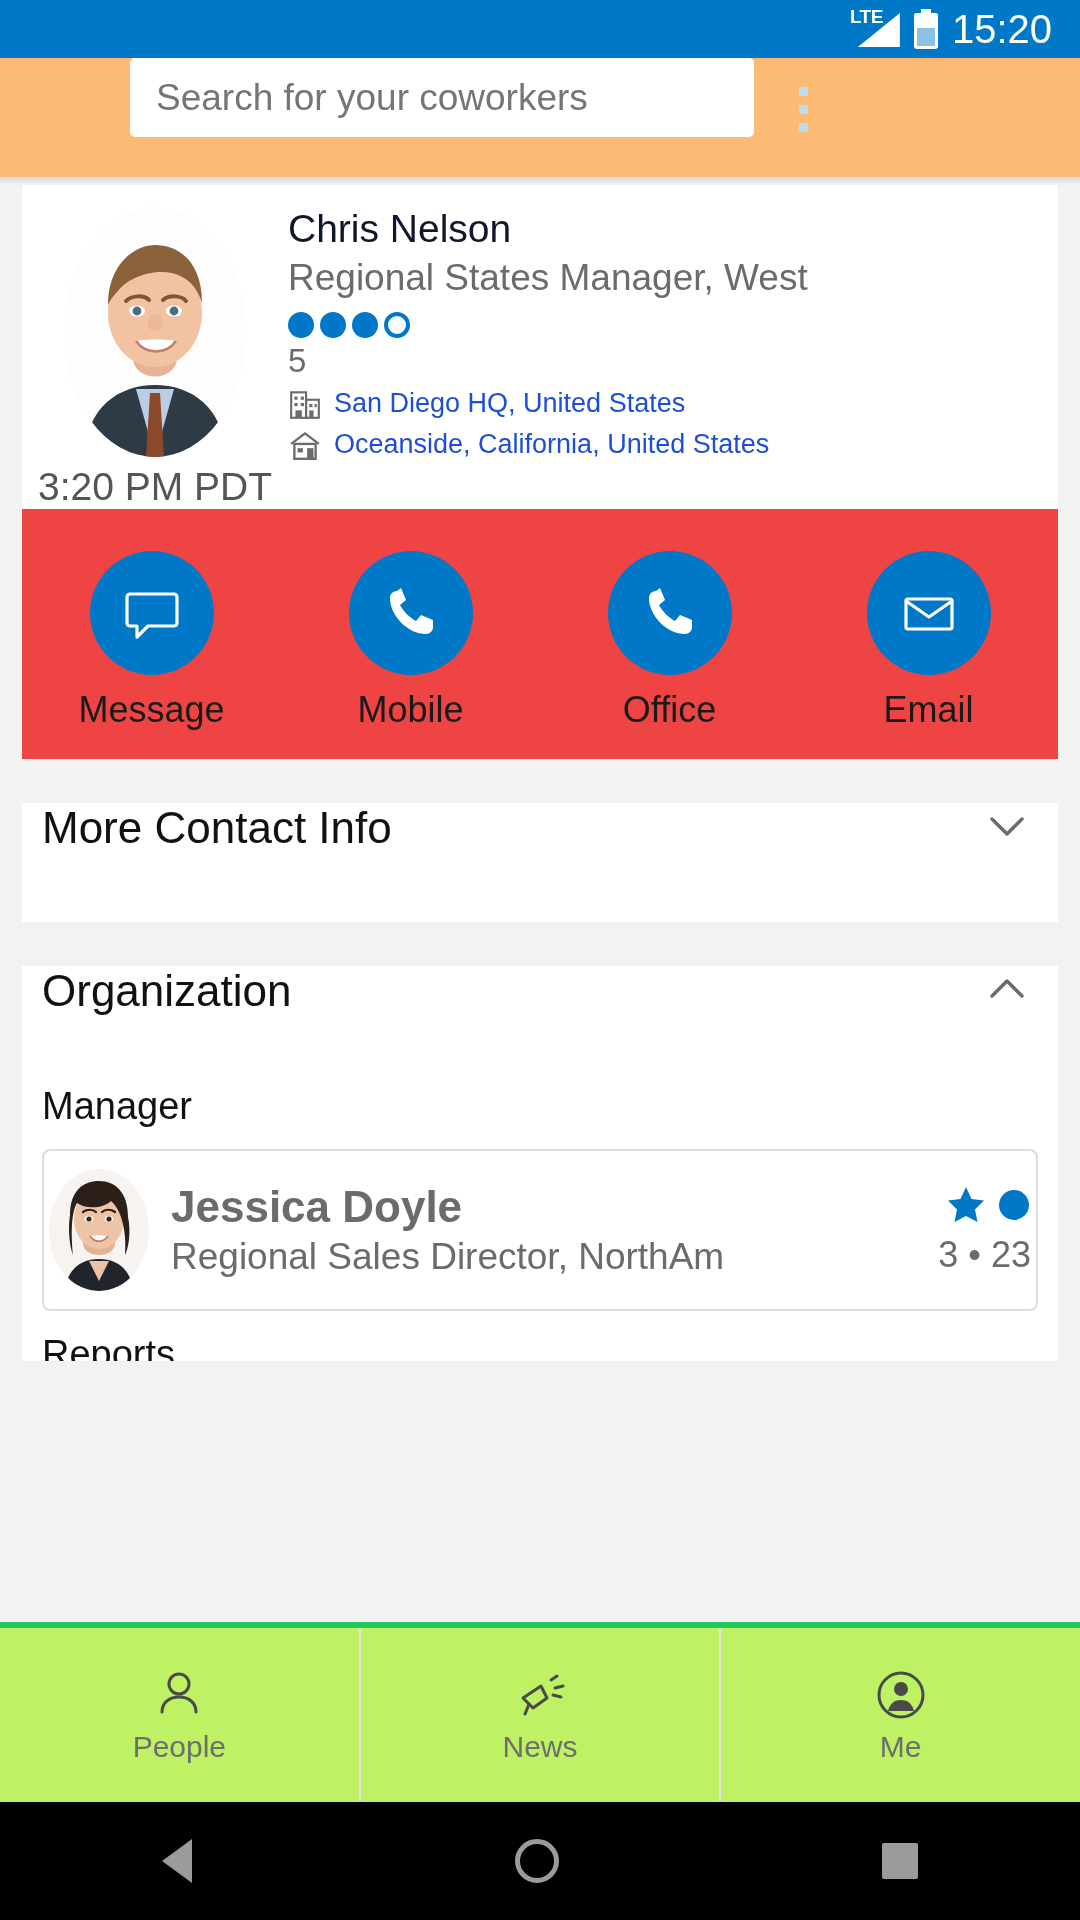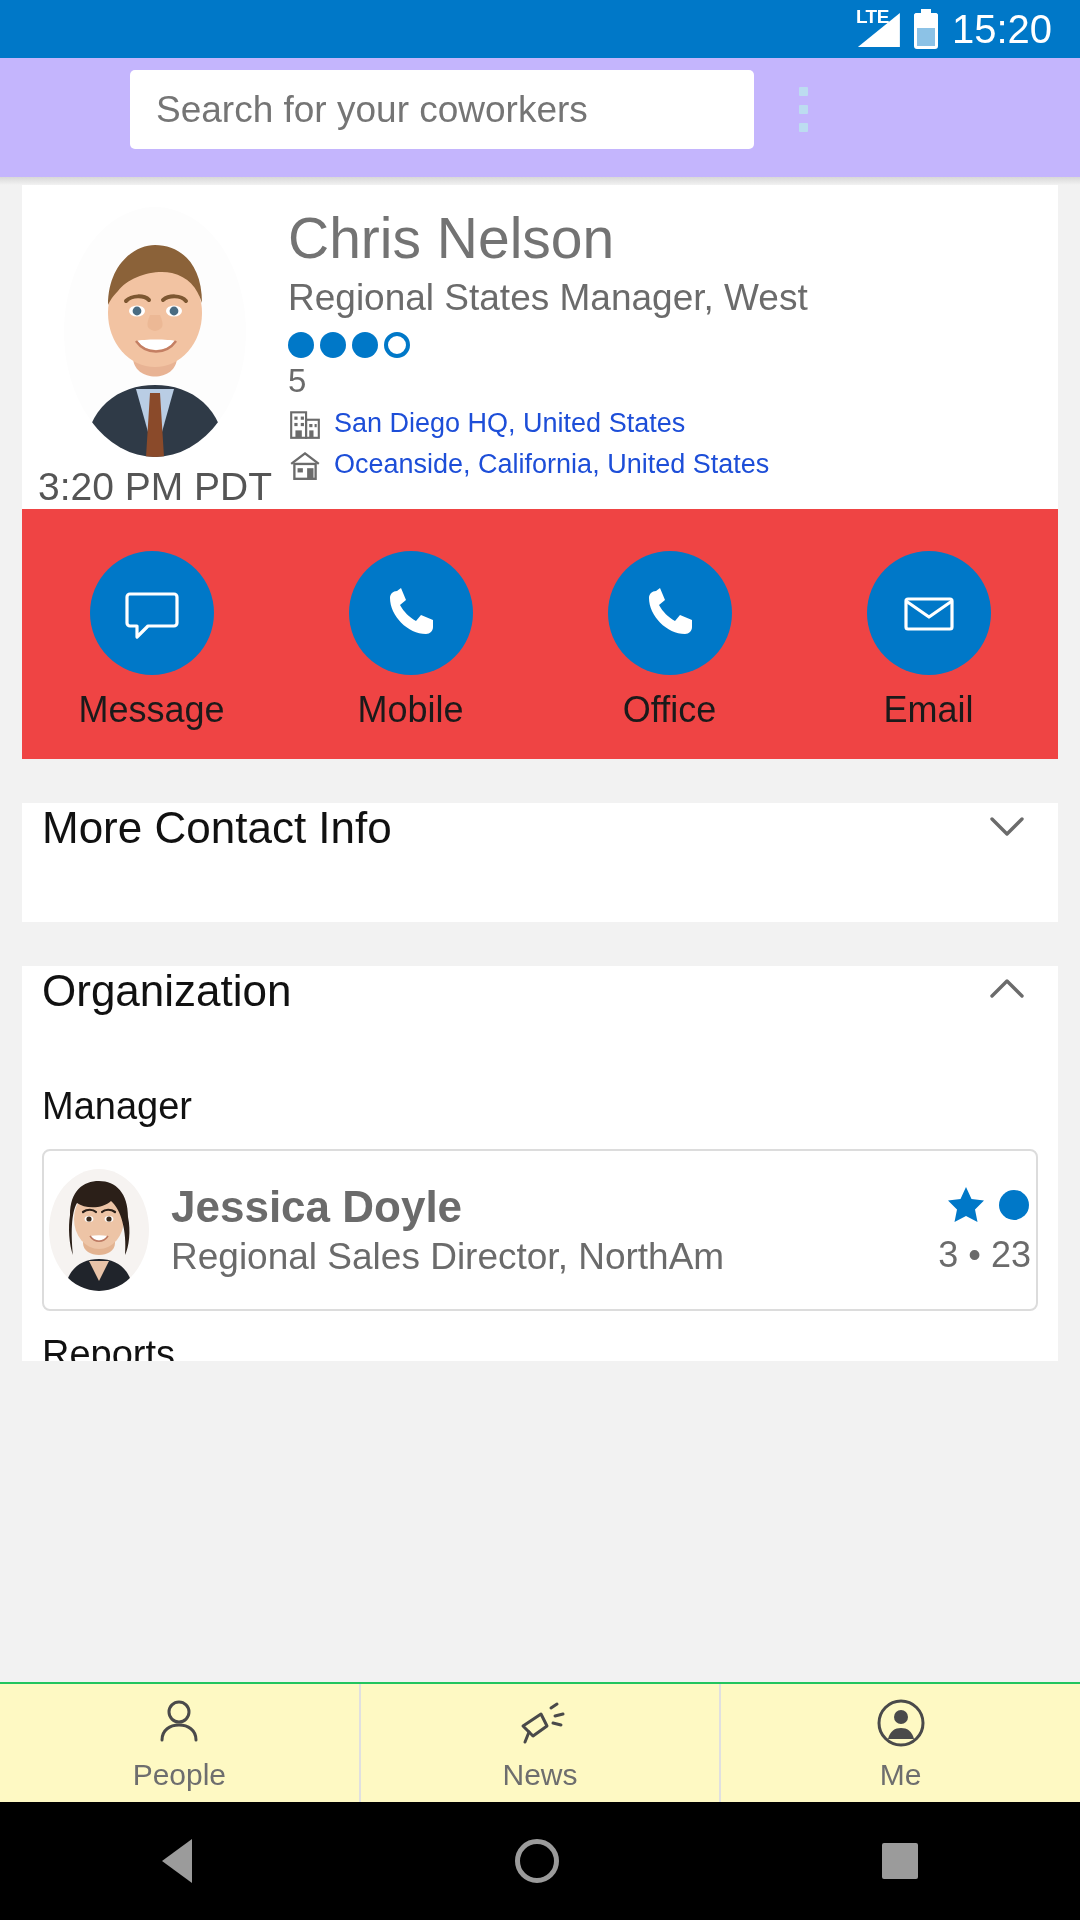--- a/index.html
+++ b/index.html
@@ -12,21 +12,21 @@
   }
 
   
   .statusbar{
     height:58px; background:#0078c8;
     display:flex; align-items:center; justify-content:flex-end;
     padding-right:28px; gap:14px;
   }
   .sb-lte{ position:relative; width:62px; height:40px; }
   .sb-lte .lte-txt{
-    position:absolute; left:18px; top:-2px; color:#fff;
+    position:absolute; left:12px; top:-2px; color:#fff;
     font-size:19px; font-weight:bold; letter-spacing:-0.5px; line-height:1;
   }
   .sb-lte .tri{
     position:absolute; right:0; bottom:2px; width:42px; height:34px;
     background:#fff;
     clip-path:polygon(100% 0, 100% 100%, 0 100%);
   }
   .sb-batt{ position:relative; width:24px; height:40px; }
   .sb-batt .body{
     position:absolute; left:0; top:4px; width:24px; height:36px;
@@ -36,22 +36,22 @@
     position:absolute; left:7px; top:0; width:10px; height:5px; background:#fff;
   }
   .sb-batt .fill{
     position:absolute; left:0; top:4px; width:24px; height:15px; background:#fff;
     border-radius:3px 3px 0 0;
   }
   .sb-time{ color:#fff; font-size:40px; font-weight:400; letter-spacing:0px; }
 
   
   .appbar{
-    height:119px; background:#c4b5fd;
-    display:flex; align-items:center; padding:0 22px 16px 130px;
+    height:119px; background:#fdba74;
+    display:flex; padding:0 22px 16px 130px;
     position:relative;
   }
   .searchbox{
     flex:1; height:79px; background:#fff; border-radius:5px;
     display:flex; align-items:center; padding:0 0 0 26px;
     max-width:624px;
   }
   .searchbox .ph{ color:#757575; font-size:37px; }
   .overflow{
     width:86px; display:flex; flex-direction:column; align-items:center;
@@ -70,21 +70,21 @@
   .profile{ display:flex; padding:22px 0 0 0; }
   .pf-left{ width:266px; flex:0 0 266px; display:flex; flex-direction:column; align-items:center; }
   .avatar{
     width:182px; height:250px; border-radius:50%;
     overflow:hidden; position:relative; background:#fff;
   }
   .avatar svg{ display:block; width:100%; height:100%; }
   .localtime{ font-size:39px; color:#555; margin-top:8px; }
 
   .pf-right{ flex:1; padding-right:10px; }
-  .pf-name{ font-size:57px; color:#737373; line-height:1.12; font-weight:400; }
+  .pf-name{ font-size:39px; color:#0f172a; line-height:1.12; font-weight:400; }
   .pf-title{ font-size:37px; color:#6b6b6b; margin-top:6px; }
   .dots{ display:flex; gap:6px; margin-top:13px; align-items:center; }
   .dots .d{ width:26px; height:26px; border-radius:50%; background:#0078c8; }
   .dots .d.o{ background:transparent; border:4px solid #0078c8; }
   .pf-num{ font-size:33px; color:#6b6b6b; margin-top:4px; }
   .locrow{ display:flex; align-items:center; gap:12px; margin-top:7px; }
   .locrow .txt{ font-size:27px; color:#1d4ed8; white-space:nowrap; }
   .locicon{ width:34px; height:34px; flex:0 0 34px; }
 
   
@@ -126,22 +126,22 @@
   .pc-name{ font-size:44px; color:#6b6b6b; font-weight:bold; line-height:1.18; }
   .pc-title{ font-size:37px; color:#6b6b6b; line-height:1.2; margin-top:2px; }
   .pc-right{ display:flex; flex-direction:column; align-items:flex-end; gap:8px; }
   .pc-badges{ display:flex; align-items:center; gap:10px; }
   .pc-counts{ font-size:36px; color:#6b6b6b; }
 
   .clip{ overflow:hidden; }
 
   
   .bottomnav{
-    position:absolute; left:0; right:0; bottom:118px; height:120px;
-    background:#fef9c3; display:flex; border-top:2px solid #22c55e;
+    position:absolute; left:0; right:0; bottom:118px; height:180px;
+    background:#bef264; display:flex; border-top:6px solid #22c55e;
   }
   .bn{
     flex:1; display:flex; flex-direction:column; align-items:center;
     justify-content:center; gap:6px; border-right:2px solid #e0e0e0;
   }
   .bn:last-child{ border-right:none; }
   .bn .bl{ font-size:30px; color:#6e6e6e; }
 
   
   .androidnav{

